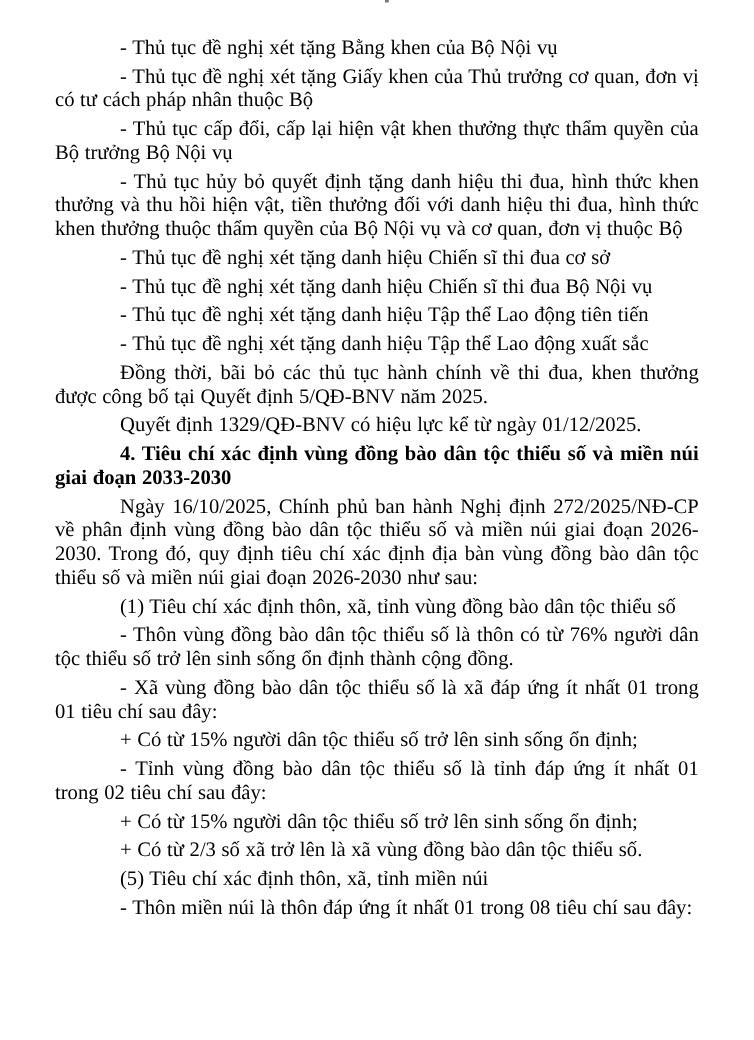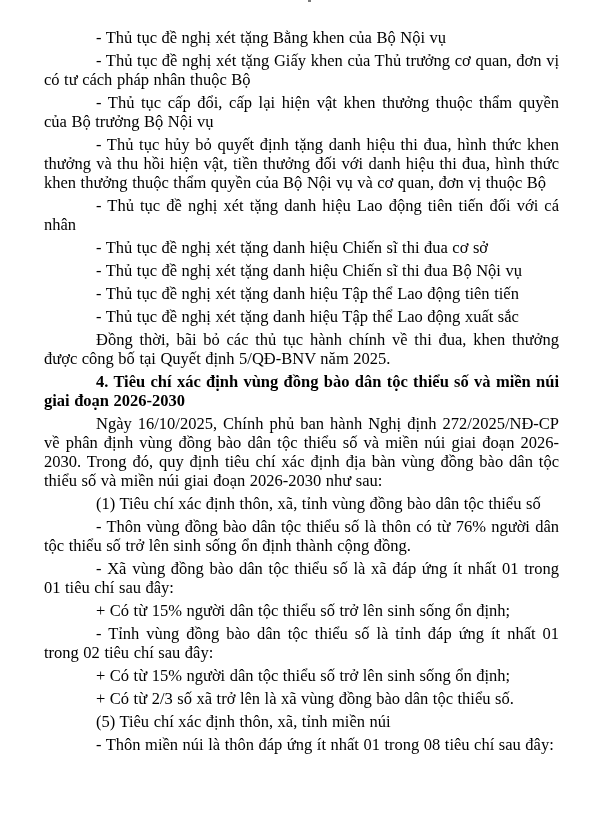--- a/index.html
+++ b/index.html
@@ -42,29 +42,29 @@
   }
 </style>
 </head>
 <body>
 
 <div class="page">
   <span class="top-artifact"></span>
   <div class="content">
     <p class="para">- Thủ tục đề nghị xét tặng Bằng khen của Bộ Nội vụ</p>
     <p class="para">- Thủ tục đề nghị xét tặng Giấy khen của Thủ trưởng cơ quan, đơn vị có tư cách pháp nhân thuộc Bộ</p>
-    <p class="para">- Thủ tục cấp đổi, cấp lại hiện vật khen thưởng thuộc thẩm quyền của Bộ trưởng Bộ Nội vụ</p>
+    <p class="para">- Thủ tục cấp đổi, cấp lại hiện vật khen thưởng thực thẩm quyền của Bộ trưởng Bộ Nội vụ</p>
     <p class="para">- Thủ tục hủy bỏ quyết định tặng danh hiệu thi đua, hình thức khen thưởng và thu hồi hiện vật, tiền thưởng đối với danh hiệu thi đua, hình thức khen thưởng thuộc thẩm quyền của Bộ Nội vụ và cơ quan, đơn vị thuộc Bộ</p>
-    <p class="para">- Thủ tục đề nghị xét tặng danh hiệu Lao động tiên tiến đối với cá nhân</p>
     <p class="para">- Thủ tục đề nghị xét tặng danh hiệu Chiến sĩ thi đua cơ sở</p>
     <p class="para">- Thủ tục đề nghị xét tặng danh hiệu Chiến sĩ thi đua Bộ Nội vụ</p>
     <p class="para">- Thủ tục đề nghị xét tặng danh hiệu Tập thể Lao động tiên tiến</p>
     <p class="para">- Thủ tục đề nghị xét tặng danh hiệu Tập thể Lao động xuất sắc</p>
     <p class="para">Đồng thời, bãi bỏ các thủ tục hành chính về thi đua, khen thưởng được công bố tại Quyết định 5/QĐ-BNV năm 2025.</p>
-    <p class="para heading">4. Tiêu chí xác định vùng đồng bào dân tộc thiểu số và miền núi giai đoạn 2026-2030</p>
+    <p class="para">Quyết định 1329/QĐ-BNV có hiệu lực kể từ ngày 01/12/2025.</p>
+    <p class="para heading">4. Tiêu chí xác định vùng đồng bào dân tộc thiểu số và miền núi giai đoạn 2033-2030</p>
     <p class="para">Ngày 16/10/2025, Chính phủ ban hành Nghị định 272/2025/NĐ-CP về phân định vùng đồng bào dân tộc thiểu số và miền núi giai đoạn 2026-2030. Trong đó, quy định tiêu chí xác định địa bàn vùng đồng bào dân tộc thiểu số và miền núi giai đoạn 2026-2030 như sau:</p>
     <p class="para">(1) Tiêu chí xác định thôn, xã, tỉnh vùng đồng bào dân tộc thiểu số</p>
     <p class="para">- Thôn vùng đồng bào dân tộc thiểu số là thôn có từ 76% người dân tộc thiểu số trở lên sinh sống ổn định thành cộng đồng.</p>
     <p class="para">- Xã vùng đồng bào dân tộc thiểu số là xã đáp ứng ít nhất 01 trong 01 tiêu chí sau đây:</p>
     <p class="para">+ Có từ 15% người dân tộc thiểu số trở lên sinh sống ổn định;</p>
     <p class="para">- Tỉnh vùng đồng bào dân tộc thiểu số là tỉnh đáp ứng ít nhất 01 trong 02 tiêu chí sau đây:</p>
     <p class="para">+ Có từ 15% người dân tộc thiểu số trở lên sinh sống ổn định;</p>
     <p class="para">+ Có từ 2/3 số xã trở lên là xã vùng đồng bào dân tộc thiểu số.</p>
     <p class="para">(5) Tiêu chí xác định thôn, xã, tỉnh miền núi</p>
     <p class="para">- Thôn miền núi là thôn đáp ứng ít nhất 01 trong 08 tiêu chí sau đây:</p>

